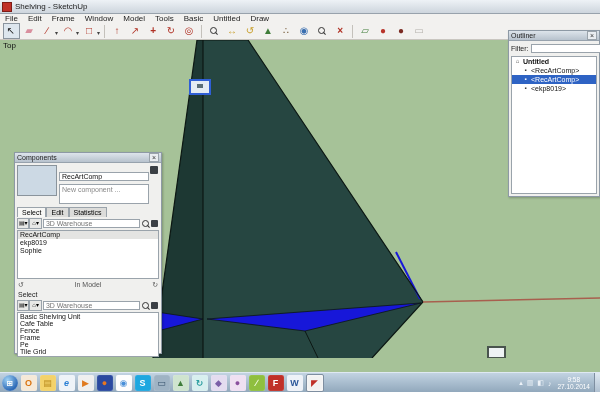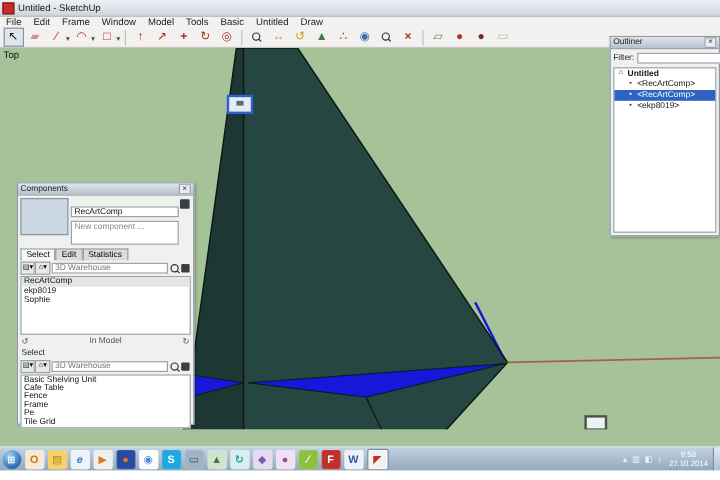--- a/index.html
+++ b/index.html
@@ -104,21 +104,21 @@
   .showdesk{width:5px;height:20px;background:linear-gradient(#dfe9f2,#aebfd0);border-left:1px solid #7e8ea0;}
   .bottomstrip{position:absolute;left:0;top:392px;width:600px;height:8px;background:#fff;}
 </style>
 </head>
 <body>
 
 <div id="screen">
 
   <div class="titlebar">
     <span class="appicon"></span>
-    <span>Untitled - SketchUp</span>
+    <span>Shelving - SketchUp</span>
   </div>
 
   <div class="menubar">
     <span>File</span>
     <span>Edit</span>
     <span>Frame</span>
     <span>Window</span>
     <span>Model</span>
     <span>Tools</span>
     <span>Basic</span>

